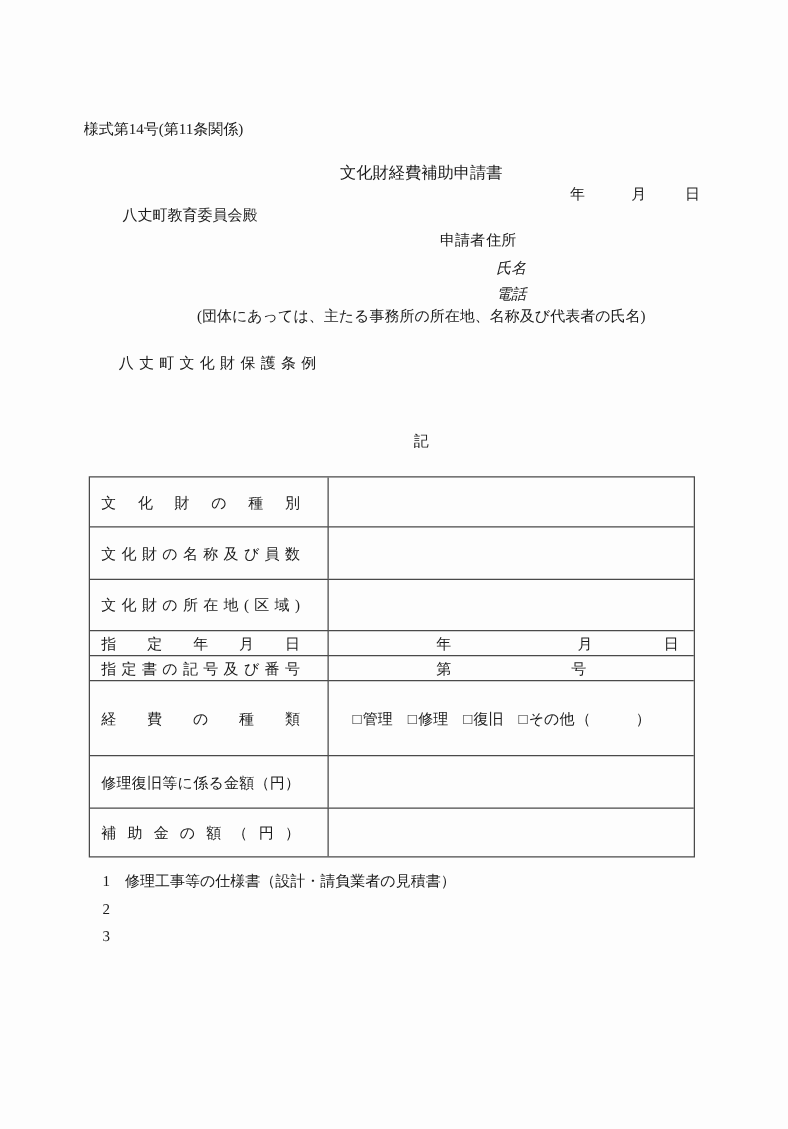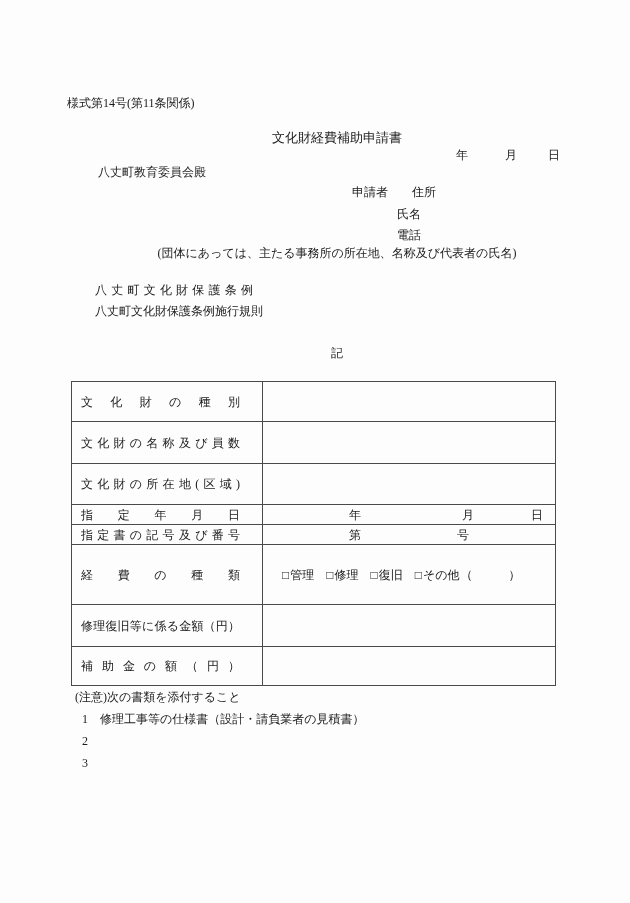--- a/index.html
+++ b/index.html
@@ -10,22 +10,22 @@
   }
   
   .form-number{position:absolute;left:67px;top:96px;}
   .doc-title{position:absolute;left:0;right:0;top:131px;text-align:center;font-size:13px;}
   .date-line{position:absolute;left:456px;top:148px;display:flex;}
   .date-line .d2{margin-left:37px;}
   .date-line .d3{margin-left:31px;}
   .addressee{position:absolute;left:98px;top:165px;display:flex;}
   .applicant{position:absolute;left:352px;top:185px;}
   .applicant .line{height:21.5px;}
-  .app-line1{display:flex;gap:24px;}
-  .app-indent{padding-left:45px;}
+  .app-line1{display:flex;gap:1px;}
+  .app-indent{padding-left:45px;font-style:italic;}
   .group-note{position:absolute;left:0;right:0;top:246px;text-align:center;}
   
   .ordinance{position:absolute;left:95px;top:283px;display:flex;align-items:center;}
   .ord-left{width:200px;}
   .ord-line{height:21px;}
   .ord-line1{width:158px;}
   .record-mark{position:absolute;left:0;right:0;top:346px;text-align:center;}
   
   [data-justify]{display:flex;justify-content:space-between;}
   
@@ -89,21 +89,20 @@
           <span>丈</span>
           <span>町</span>
           <span>文</span>
           <span>化</span>
           <span>財</span>
           <span>保</span>
           <span>護</span>
           <span>条</span>
           <span>例</span>
         </div>
-      <div class="ord-line">八丈町文化財保護条例施行規則</div>
     </div>
   </div>
 
   <div class="record-mark">記</div>
 
   <div class="form-table">
 
     <div class="cell lab no-top">
       <div class="jlabel" data-justify="">
           <span>文</span>
@@ -240,21 +239,20 @@
           <span>額</span>
           <span>（</span>
           <span>円</span>
           <span>）</span>
         </div>
     </div>
     <div class="cell"></div>
   </div>
 
   <div class="notes">
-    <div>(注意)次の書類を添付すること</div>
     <div class="note-item">
       <span class="note-num">1</span>
       <span>修理工事等の仕様書（設計・請負業者の見積書）</span>
     </div>
     <div class="note-item">
       <span class="note-num">2</span>
     </div>
     <div class="note-item">
       <span class="note-num">3</span>
     </div>

